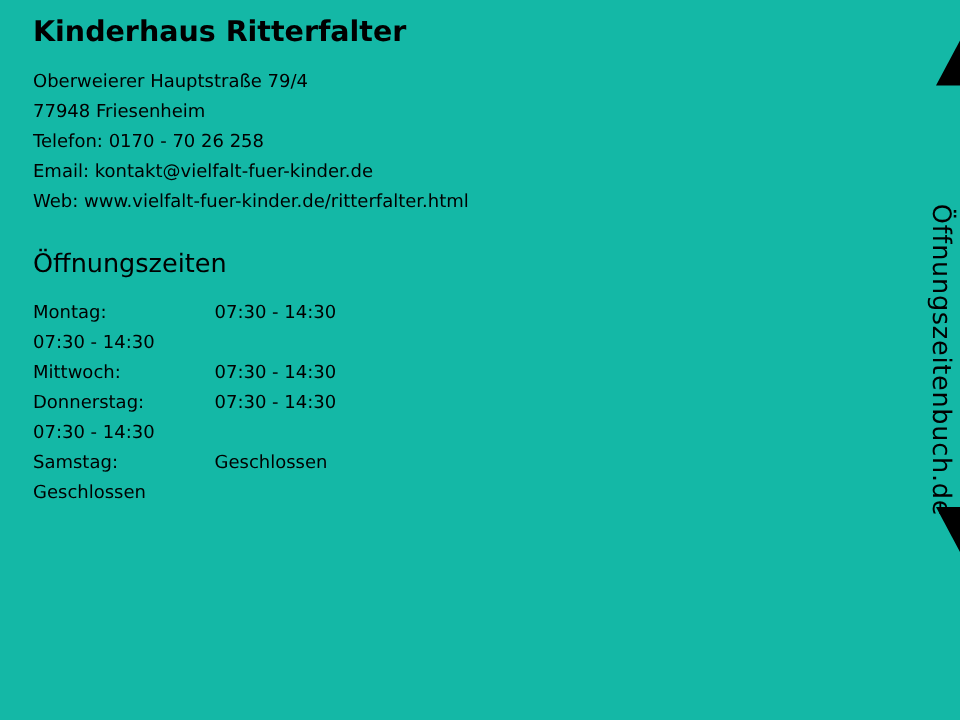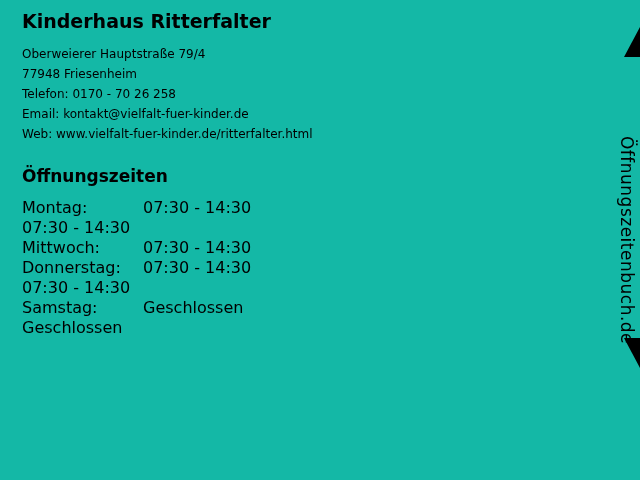--- a/index.html
+++ b/index.html
@@ -28,26 +28,26 @@
     line-height: 24px;
     margin: 0 0 11px 0;
   }
   .contact-line {
     font-size: 12px;
     line-height: 20px;
     white-space: nowrap;
   }
   .hours-heading {
     font-size: 17px;
-    font-weight: bold;
+    font-weight: normal;
     line-height: 21px;
     margin: 22px 0 11px 0;
   }
   .hours-table {
-    font-size: 16px;
+    font-size: 12px;
   }
   .hours-row {
     display: flex;
     line-height: 20px;
   }
   .hours-day {
     width: 121px;
     flex: 0 0 121px;
   }
   .hours-time {

